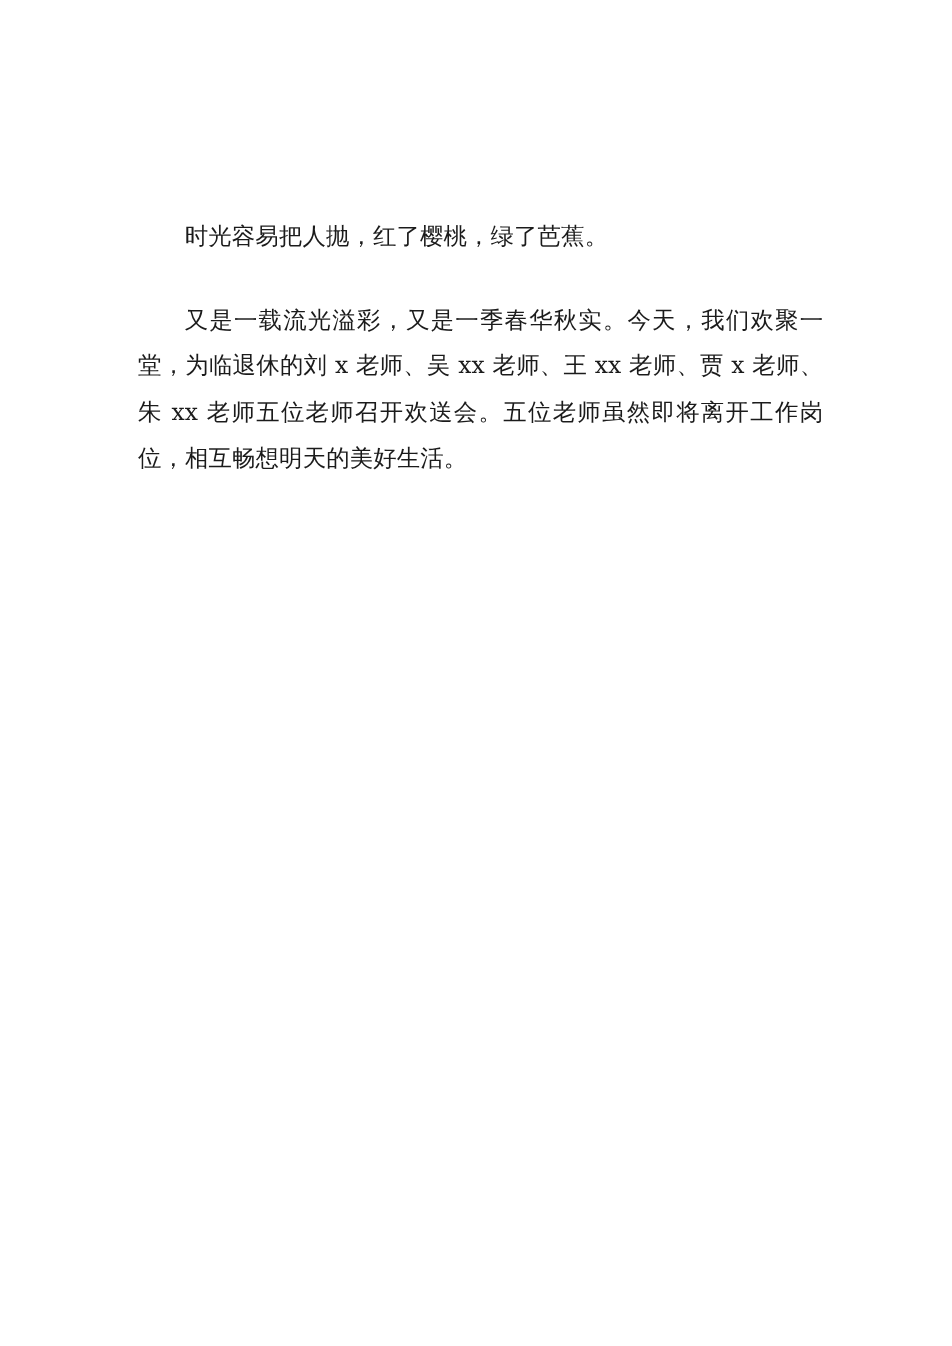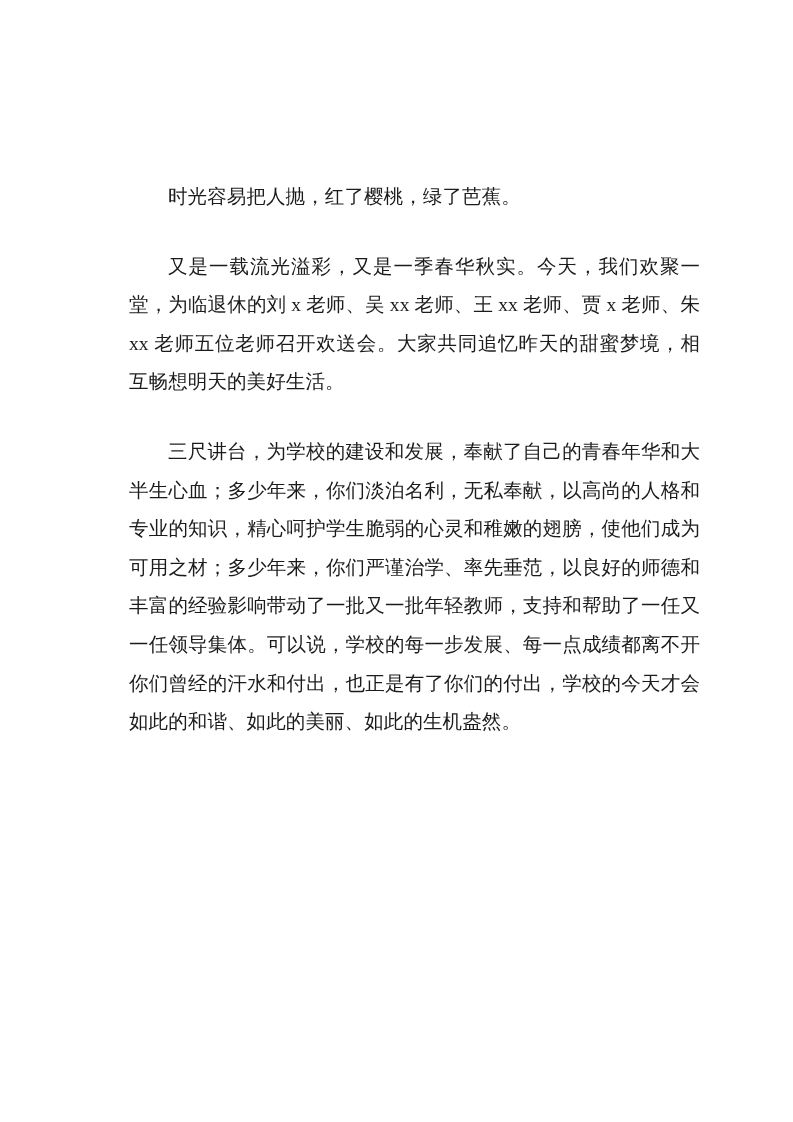--- a/index.html
+++ b/index.html
@@ -17,24 +17,23 @@
   .page {
     position: relative;
     box-sizing: border-box;
     width: 793px;
     height: 1122px;
     background: #ffffff;
     padding: 0;
   }
   .doc-body {
     position: absolute;
-    left: 129px;
+    left: 115px;
     top: 178px;
     width: 571px;
-    font-family: Liberation Serif, serif;
   }
   .para {
     margin: 0 0 31px 0;
     font-size: 19.5px;
     line-height: 38.6px;
     color: #1b1b1b;
     text-align: justify;
     text-justify: inter-ideograph;
     text-indent: 39px;
     letter-spacing: 0.1px;
@@ -50,19 +49,18 @@
   }
 </style>
 </head>
 <body>
 
 <div class="page">
   <div class="doc-body">
 
     <p class="para">时光容易把人抛，红了樱桃，绿了芭蕉。</p>
 
-    <p class="para">又是一载流光溢彩，又是一季春华秋实。今天，我们欢聚一堂，为临退休的刘 x 老师、吴 xx 老师、王 xx 老师、贾 x 老师、朱 xx 老师五位老师召开欢送会。大家共同追忆昨天的甜蜜梦境，相互畅想明天的美好生活。</p>
+    <p class="para">又是一载流光溢彩，又是一季春华秋实。今天，我们欢聚一堂，为临退休的刘 x 老师、吴 xx 老师、王 xx 老师、贾 x 老师、朱 xx 老师五位老师召开欢送会。五位老师虽然即将离开工作岗位，相互畅想明天的美好生活。</p>
 
 
-    <p class="para">三尺讲台，为学校的建设和发展，奉献了自己的青春年华和大半生心血；多少年来，你们淡泊名利，无私奉献，以高尚的人格和专业的知识，精心呵护学生脆弱的心灵和稚嫩的翅膀，使他们成为可用之材；多少年来，你们严谨治学、率先垂范，以良好的师德和丰富的经验影响带动了一批又一批年轻教师，支持和帮助了一任又一任领导集体。可以说，学校的每一步发展、每一点成绩都离不开你们曾经的汗水和付出，也正是有了你们的付出，学校的今天才会如此的和谐、如此的美丽、如此的生机盎然。</p>
 
   </div>
 </div>
 
 </body></html>

